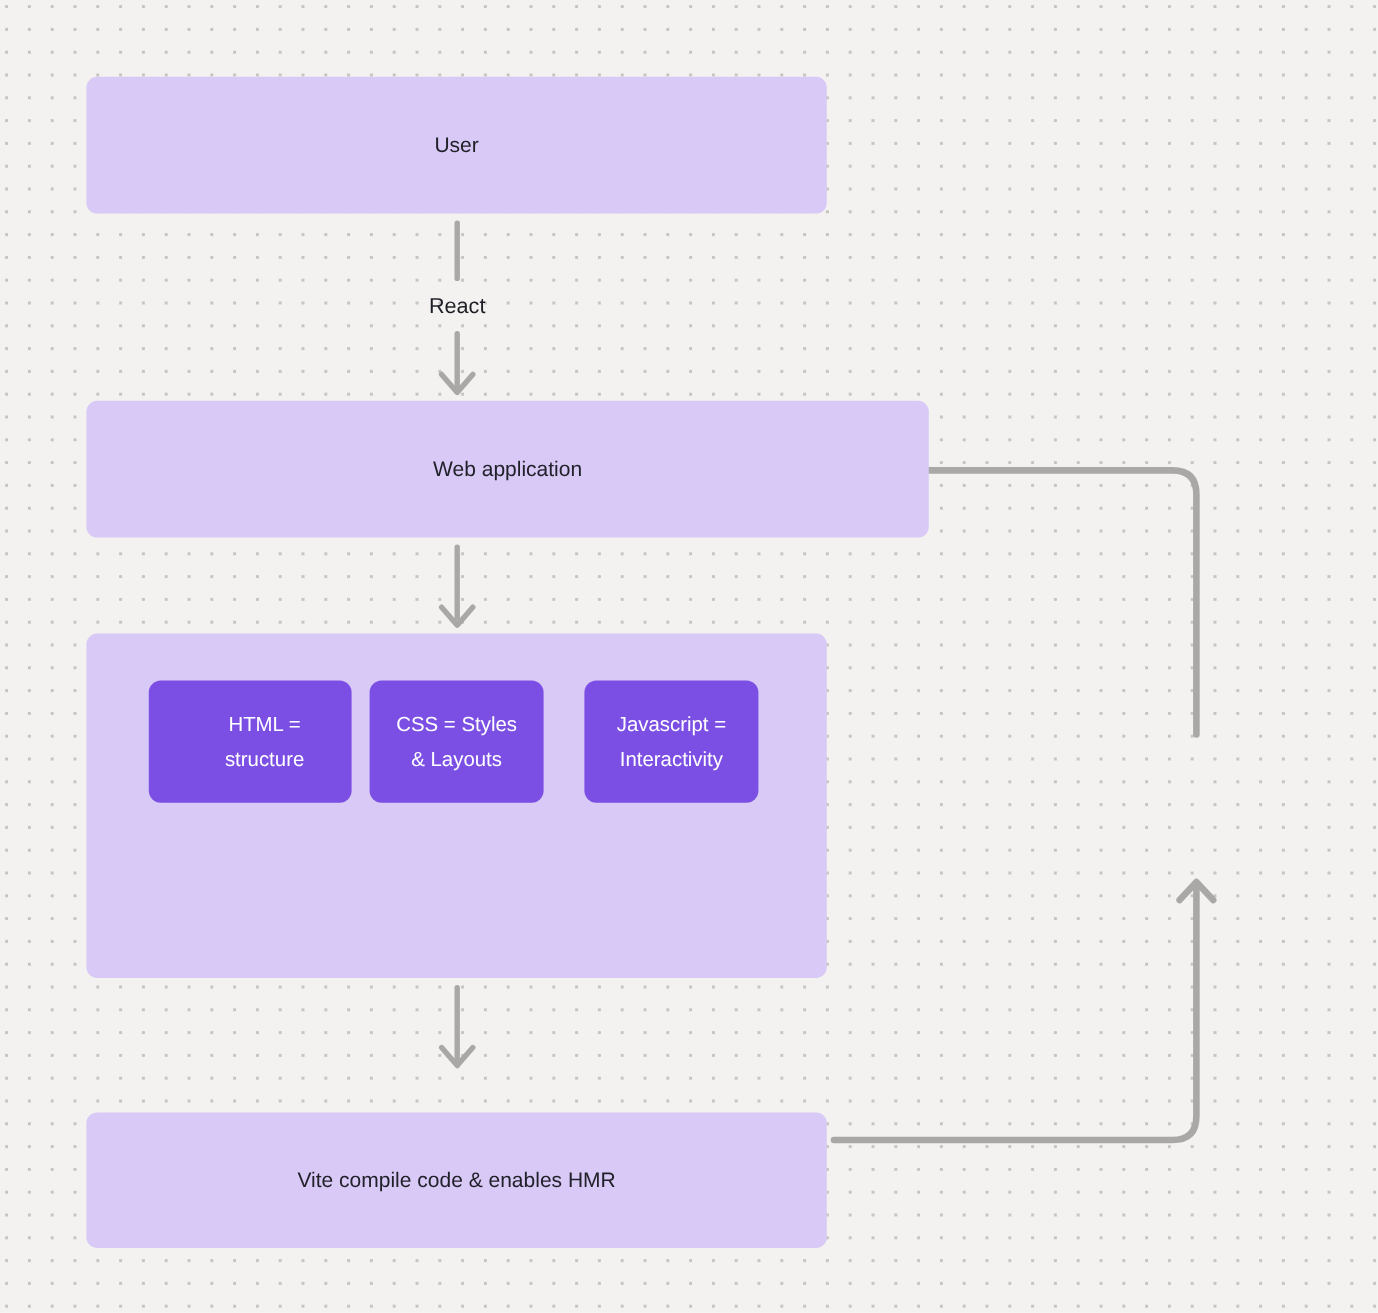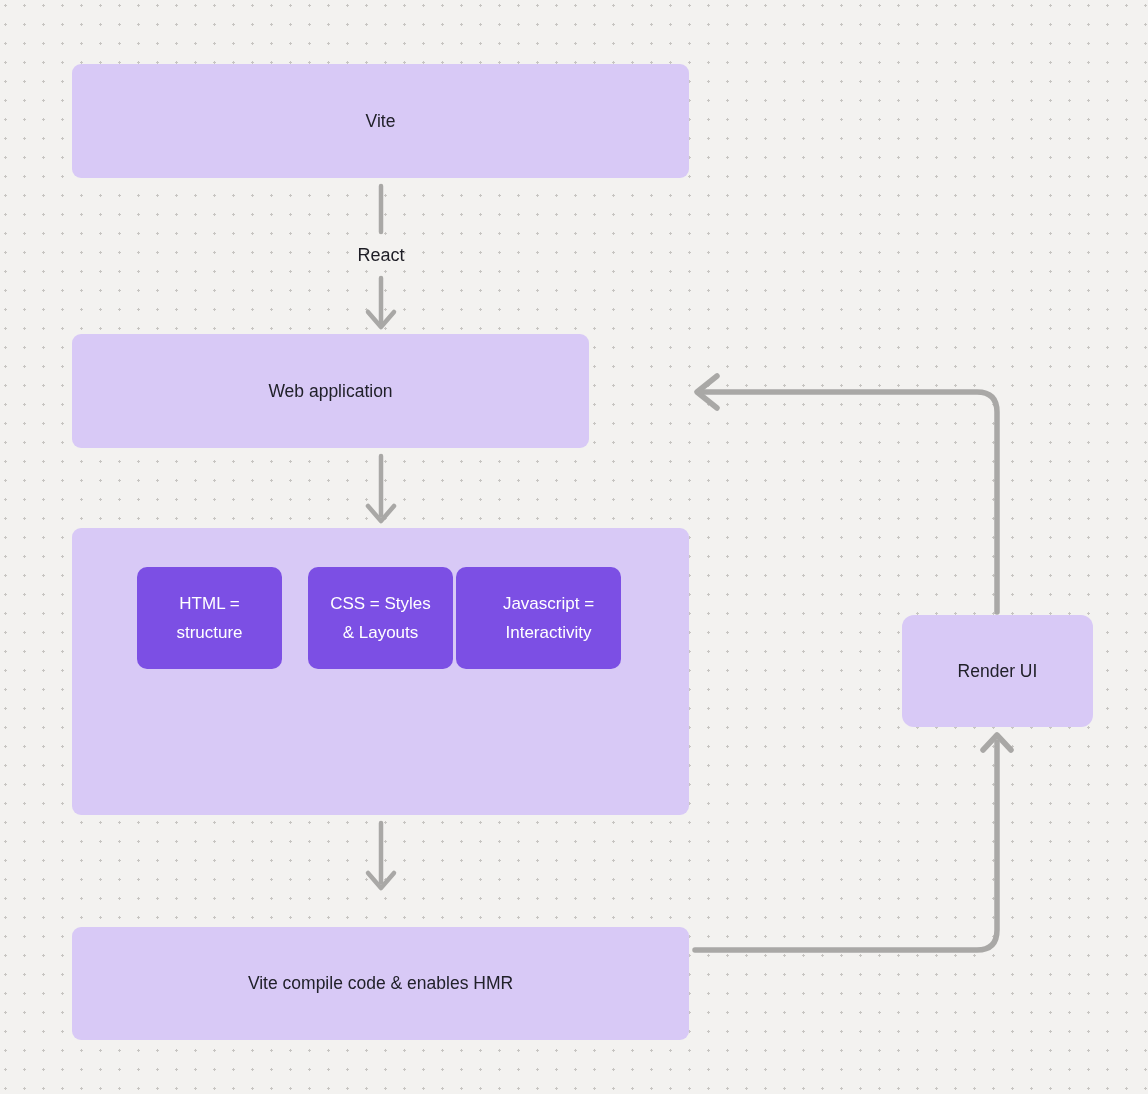--- a/index.html
+++ b/index.html
@@ -27,44 +27,44 @@
     border-radius: 9px;
     display: flex;
     align-items: center;
     justify-content: center;
     color: #21212a;
     font-size: 17.5px;
     line-height: 1.3;
     text-align: center;
   }
   .node-user          { left: 72px;  top: 64px;  width: 617px; height: 114px; }
-  .node-web-app       { left: 72px;  top: 334px; width: 517px; height: 114px; }
+  .node-web-app       { left: 72px;  top: 334px; width: 702px; height: 114px; }
   .group-components   { left: 72px;  top: 528px; width: 617px; height: 287px; display: block; }
   .node-vite          { left: 72px;  top: 895px; width: 617px; height: 113px; margin-top: 32px; }
   .node-render-ui     { left: 902px; top: 615px; width: 191px; height: 112px; border-radius: 12px; }
 
   .chip {
     position: absolute;
     top: 39px;
     width: 145px;
     height: 102px;
     background: #7c4fe4;
     border-radius: 10px;
     display: flex;
     align-items: center;
     justify-content: center;
     color: #ffffff;
     font-size: 17px;
     line-height: 29px;
     text-align: center;
     white-space: pre-line;
   }
-  .chip-html { left: 65px; }
+  .chip-html { left: 52px; padding-left: 24px; }
   .chip-css  { left: 236px; text-align: center; }
-  .chip-js   { left: 384px; padding-left: 20px; }
+  .chip-js   { left: 415px; }
 
   .group-caption {
     position: absolute;
     left: 0;
     top: 190px;
     width: 100%;
     text-align: center;
     color: #21212a;
     font-size: 17.5px;
   }
@@ -115,21 +115,21 @@
     <path class="thin" d="M368 873 L381 888 L394 873"></path>
 
     <path class="thick" d="M695 950 L977 950 Q997 950 997 930 L997 742"></path>
     <path class="thick" d="M983 750 L997 735 L1011 750"></path>
 
     <path class="thick" d="M997 612 L997 412 Q997 392 977 392 L703 392"></path>
     <path class="thick" d="M717 376 L697 392 L717 408"></path>
   </svg>
 
   <div class="node node-user">
-    <span>Vite</span>
+    <span>User</span>
   </div>
 
   <div class="edge-label">React</div>
 
   <div class="node node-web-app">
     <span>Web application</span>
   </div>
 
   <div class="node group-components">
     <div class="chip chip-html">
@@ -143,17 +143,14 @@
     <div class="chip chip-js">
       <span>Javascript =
 Interactivity</span>
     </div>
   </div>
 
   <div class="node node-vite">
     <span>Vite compile code &amp; enables HMR</span>
   </div>
 
-  <div class="node node-render-ui">
-    <span>Render UI</span>
-  </div>
 
 </div>
 
 </body></html>

